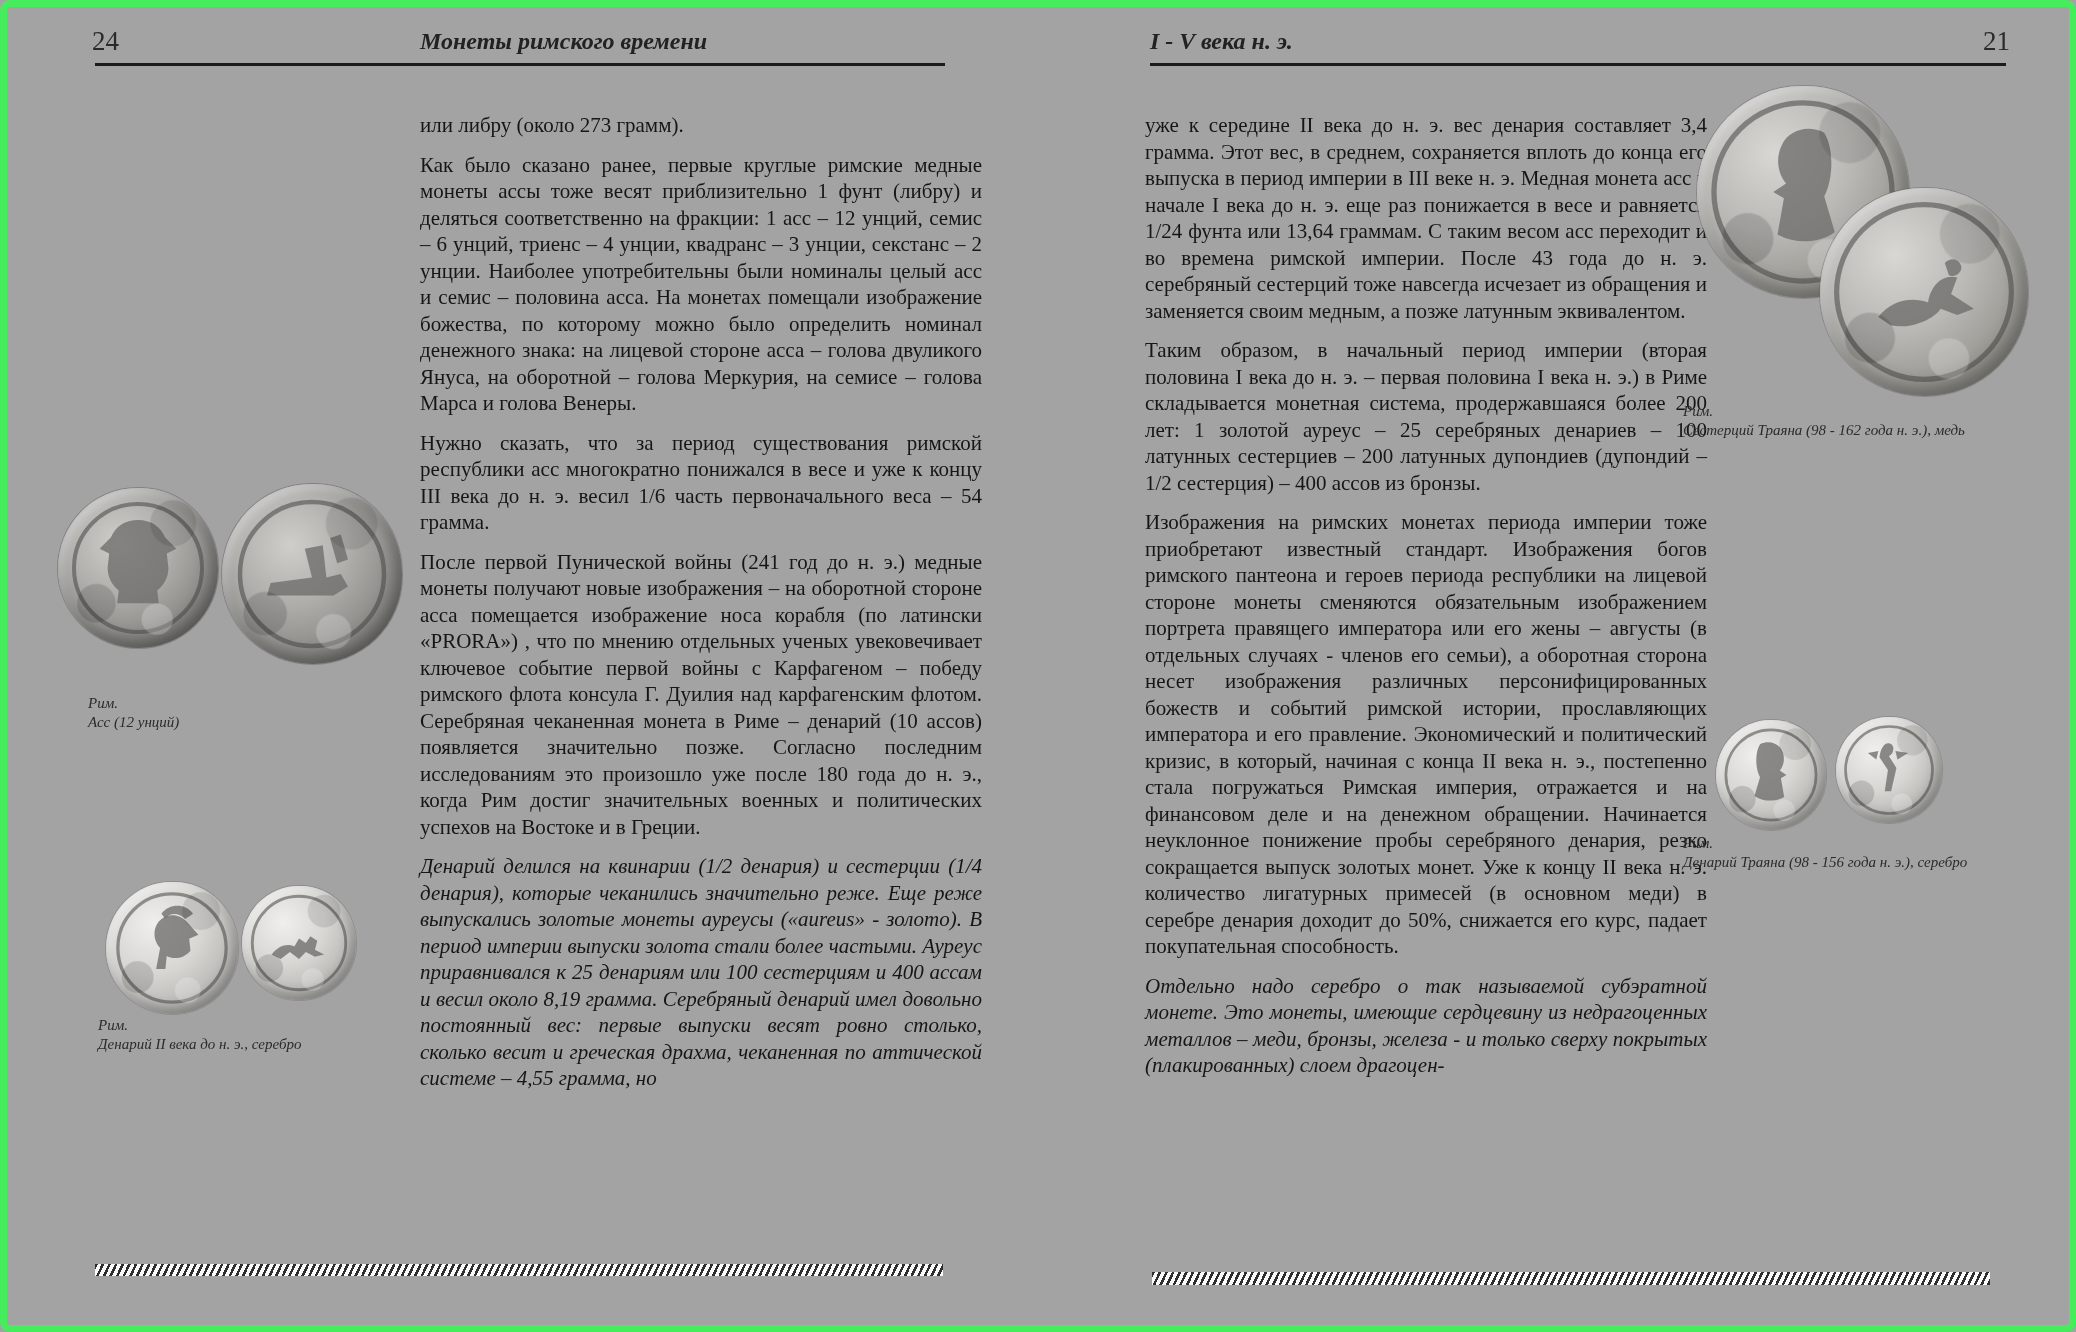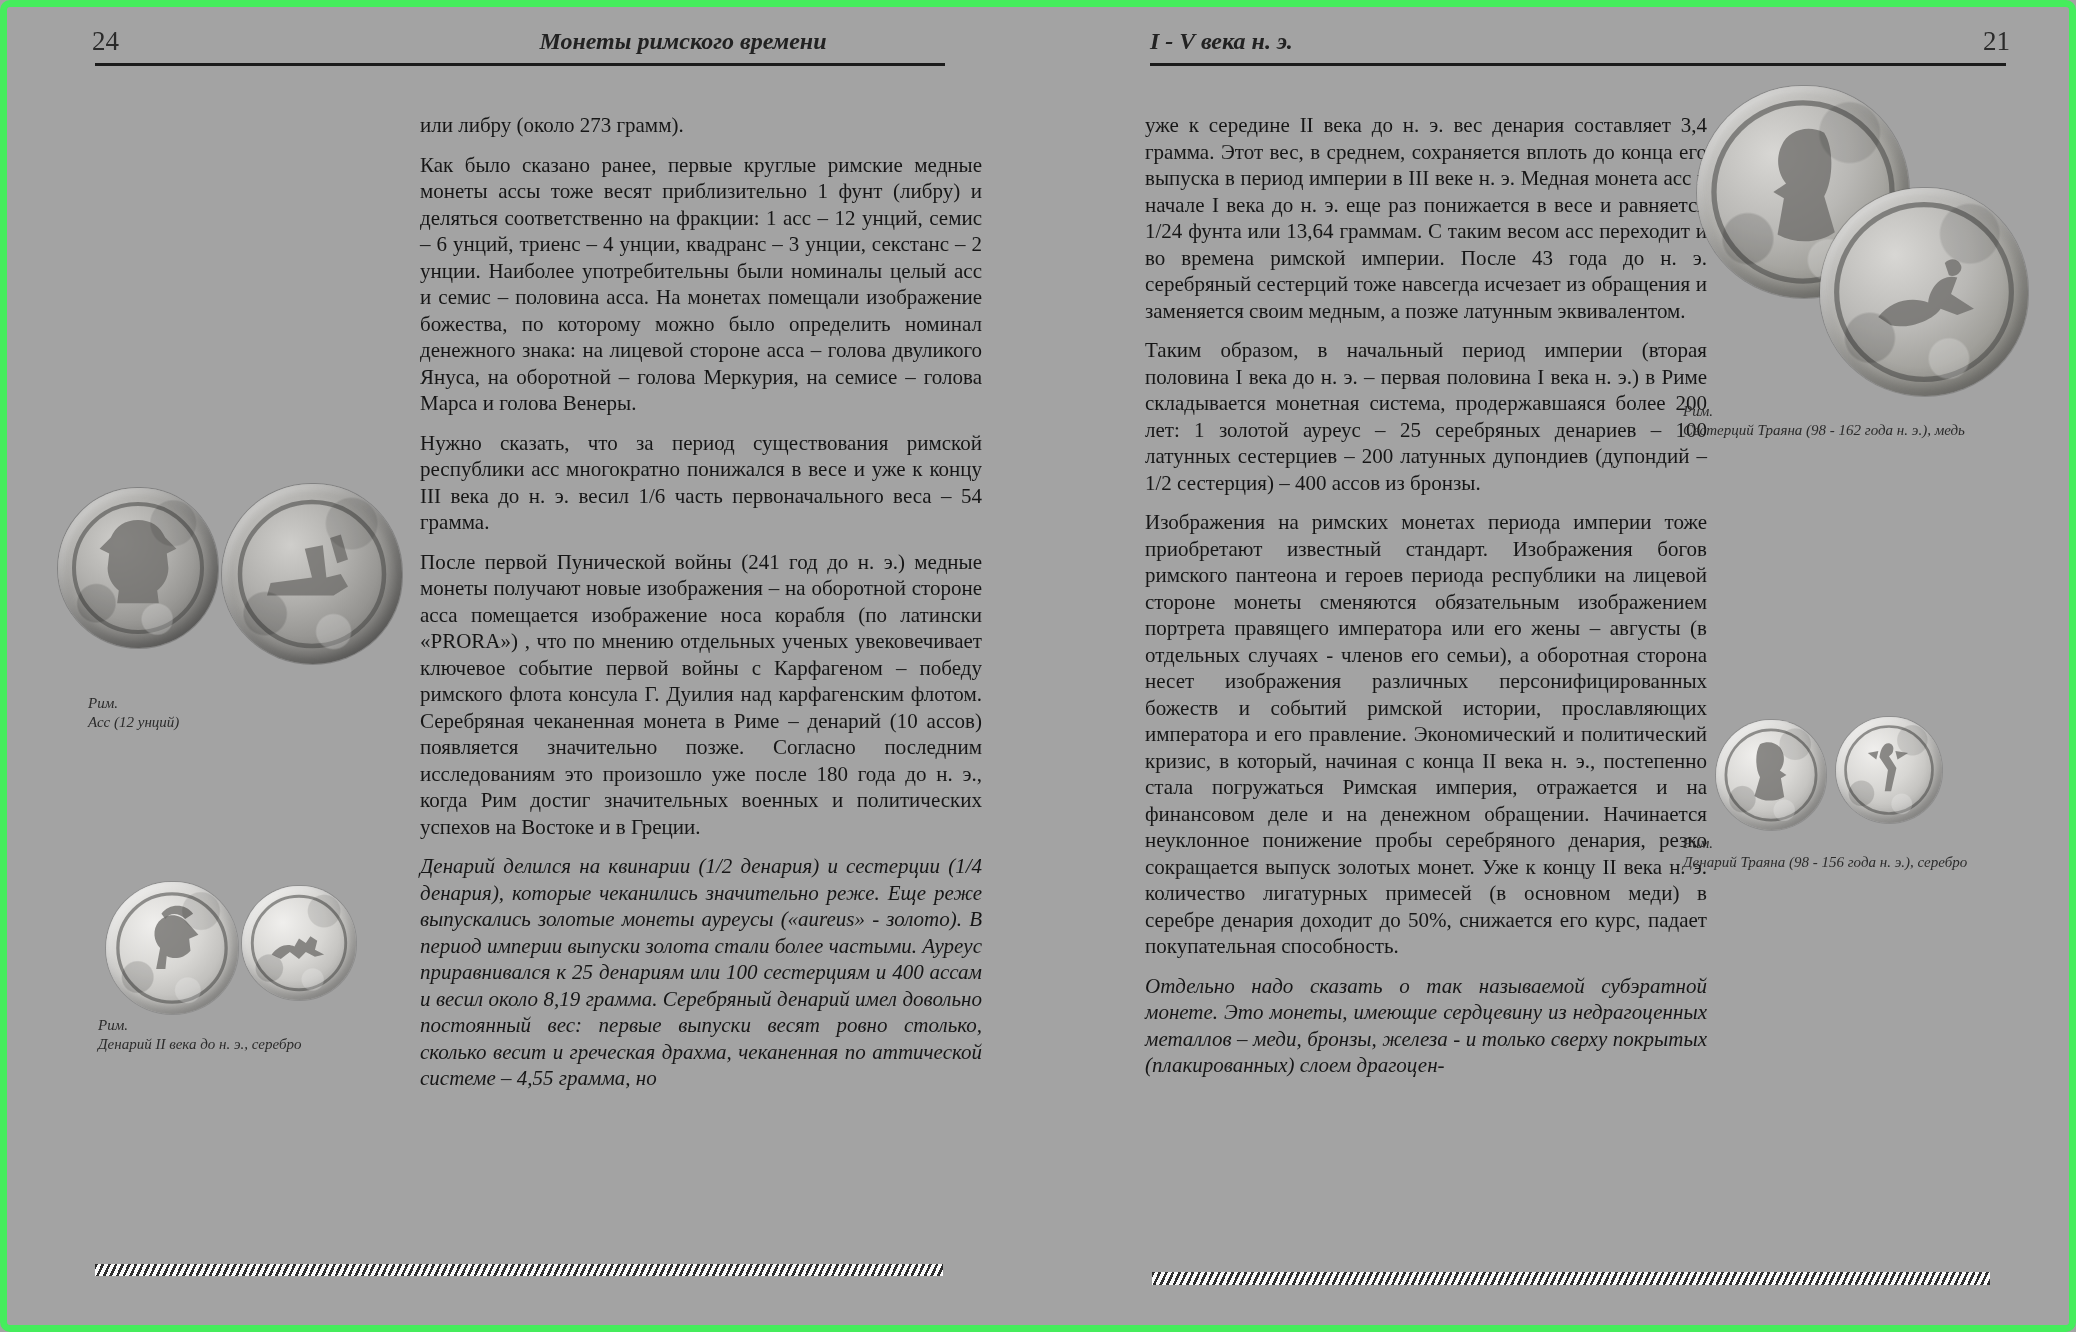--- a/index.html
+++ b/index.html
@@ -64,21 +64,21 @@
   .ring { fill:none; stroke:rgba(70,70,68,.55); stroke-width:2.5; }
   .motif { fill:#6e6d6a; opacity:.78; }
 </style>
 </head>
 <body>
 
 <div class="spread">
   <div class="frame"></div>
 
   <div class="pagenum" style="left:92px; top:26px;">24</div>
-  <div class="running-title" style="left:420px; top:26px; width:526px; text-align:center;">Монеты римского времени</div>
+  <div class="running-title" style="left:420px; top:26px; width:526px; text-align:left;">Монеты римского времени</div>
   <div class="head-rule" style="left:95px; top:63px; width:850px;"></div>
 
   <div class="textcol" style="left:420px; top:112px;">
     <p>или либру (около 273 грамм).</p>
     <p>Как было сказано ранее, первые круглые римские медные монеты ассы тоже весят приблизительно 1 фунт (либру) и деляться соответственно на фракции: 1 асс – 12 унций, семис – 6 унций, триенс – 4 унции, квадранс – 3 унции, секстанс – 2 унции. Наиболее употребительны были номиналы целый асс и семис – половина асса. На монетах помещали изображение божества, по которому можно было определить номинал денежного знака: на лицевой стороне асса – голова двуликого Януса, на оборотной – голова Меркурия, на семисе – голова Марса и голова Венеры.</p>
     <p>Нужно сказать, что за период существования римской республики асс многократно понижался в весе и уже к концу III века до н. э. весил 1/6 часть первоначального веса – 54 грамма.</p>
     <p>После первой Пунической войны (241 год до н. э.) медные монеты получают новые изображения – на оборотной стороне асса помещается изображение носа корабля (по латински «PRORA») , что по мнению отдельных ученых увековечивает ключевое событие первой войны с Карфагеном – победу римского флота консула Г. Дуилия над карфагенским флотом. Серебряная чеканенная монета в Риме – денарий (10 ассов) появляется значительно позже. Согласно последним исследованиям это произошло уже после 180 года до н. э., когда Рим достиг значительных военных и политических успехов на Востоке и в Греции.</p>
     <p>Денарий делился на квинарии (1/2 денария) и сестерции (1/4 денария), которые чеканились значительно реже. Еще реже выпускались золотые монеты ауреусы («aureus» - золото). В период империи выпуски золота стали более частыми. Ауреус приравнивался к 25 денариям или 100 сестерциям и 400 ассам и весил около 8,19 грамма. Серебряный денарий имел довольно постоянный вес: первые выпуски весят ровно столько, сколько весит и греческая драхма, чеканенная по аттической системе – 4,55 грамма, но</p>
   </div>
 
@@ -121,21 +121,21 @@
   <div class="hatch" style="left:95px; top:1264px; width:848px; height:12px;"></div>
 
   <div class="running-title" style="left:1150px; top:26px;">I - V века н. э.</div>
   <div class="pagenum" style="left:1940px; top:26px; width:70px; text-align:right;">21</div>
   <div class="head-rule" style="left:1150px; top:63px; width:856px;"></div>
 
   <div class="textcol" style="left:1145px; top:112px;">
     <p>уже к середине II века до н. э. вес денария составляет 3,4 грамма. Этот вес, в среднем, сохраняется вплоть до конца его выпуска в период империи в III веке н. э. Медная монета асс в начале I века до н. э. еще раз понижается в весе и равняется 1/24 фунта или 13,64 граммам. С таким весом асс переходит и во времена римской империи. После 43 года до н. э. серебряный сестерций тоже навсегда исчезает из обращения и заменяется своим медным, а позже латунным эквивалентом.</p>
     <p>Таким образом, в начальный период империи (вторая половина I века до н. э. – первая половина I века н. э.) в Риме складывается монетная система, продержавшаяся более 200 лет: 1 золотой ауреус – 25 серебряных денариев – 100 латунных сестерциев – 200 латунных дупондиев (дупондий – 1/2 сестерция) – 400 ассов из бронзы.</p>
     <p>Изображения на римских монетах периода империи тоже приобретают известный стандарт. Изображения богов римского пантеона и героев периода республики на лицевой стороне монеты сменяются обязательным изображением портрета правящего императора или его жены – августы (в отдельных случаях - членов его семьи), а оборотная сторона несет изображения различных персонифицированных божеств и событий римской истории, прославляющих императора и его правление. Экономический и политический кризис, в который, начиная с конца II века н. э., постепенно стала погружаться Римская империя, отражается и на финансовом деле и на денежном обращении. Начинается неуклонное понижение пробы серебряного денария, резко сокращается выпуск золотых монет. Уже к концу II века н. э. количество лигатурных примесей (в основном меди) в серебре денария доходит до 50%, снижается его курс, падает покупательная способность.</p>
-    <p>Отдельно надо сказать о так называемой субэратной монете. Это монеты, имеющие сердцевину из недрагоценных металлов – меди, бронзы, железа - и только сверху покрытых (плакированных) слоем драгоцен-</p>
+    <p>Отдельно надо серебро о так называемой субэратной монете. Это монеты, имеющие сердцевину из недрагоценных металлов – меди, бронзы, железа - и только сверху покрытых (плакированных) слоем драгоцен-</p>
   </div>
 
   <div class="coin coin-mid" style="left:1697px; top:86px; width:212px; height:212px;">
     <svg viewBox="0 0 100 100">
       <circle class="ring" cx="50" cy="50" r="42"></circle>
       <path class="motif" d="M60 22 C52 18 43 21 40 28 C37 34 38 41 42 46 L36 50 L41 53 L38 70 C47 75 58 74 65 69 L60 52 C64 45 65 30 60 22 Z"></path>
     </svg>
   </div>
   <div class="coin coin-mid" style="left:1820px; top:188px; width:208px; height:208px; z-index:2;">
     <svg viewBox="0 0 100 100">

